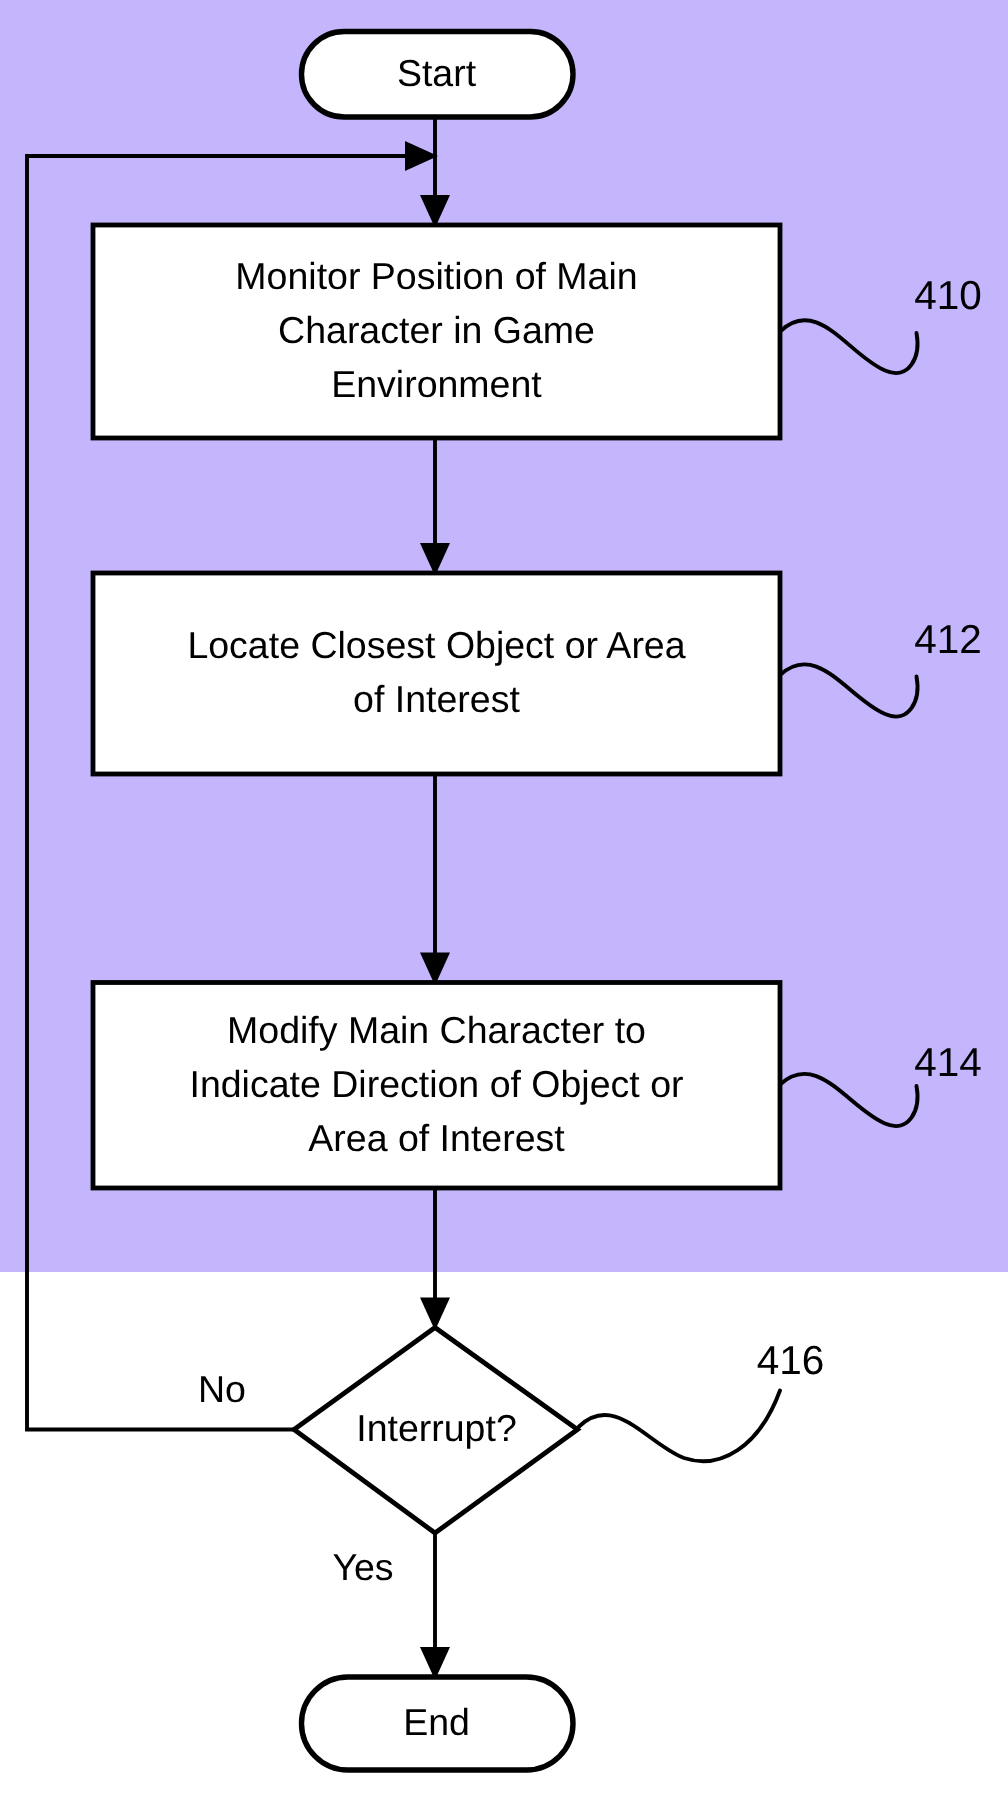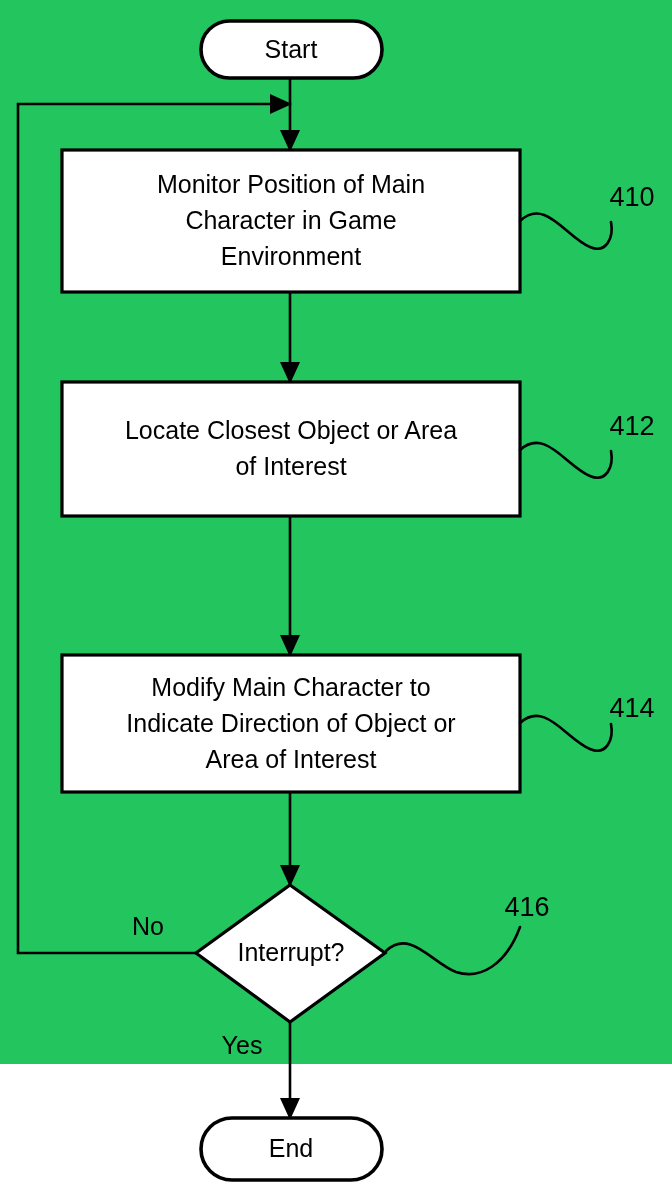--- a/index.html
+++ b/index.html
@@ -10,22 +10,22 @@
   body {
     width: 672px;
     height: 1200px;
     font-family: "Liberation Sans", sans-serif;
     color: #000000;
     overflow: hidden;
   }
   #flowchart-root {
     position: relative;
     width: 672px;
-    height: 1064px;
-    background: #22c55e;
+    height: 848px;
+    background: #c4b5fd;
   }
   svg#flow-svg {
     position: absolute;
     top: 0;
     left: 0;
     width: 672px;
     height: 1200px;
     display: block;
   }
   .node-text {

